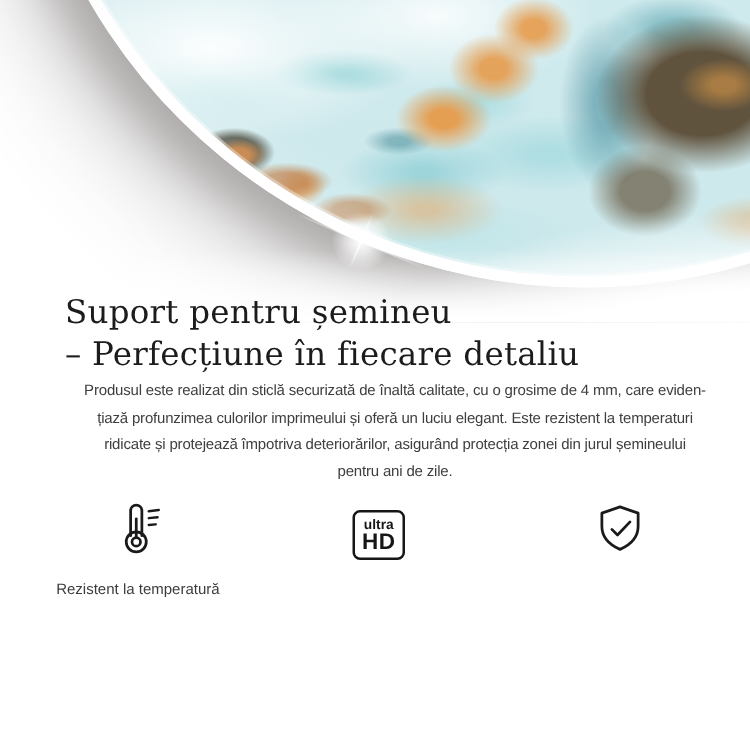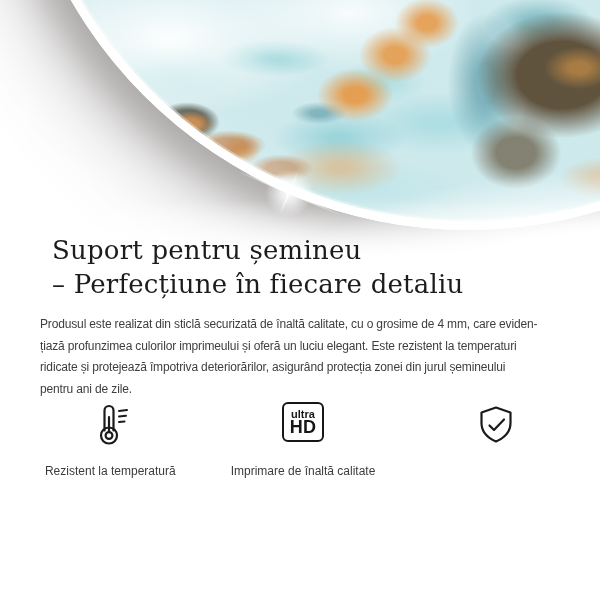--- a/index.html
+++ b/index.html
@@ -64,32 +64,33 @@
   .sp-a2{width:46px;left:-23px;top:-1px;transform:rotate(113deg);}
 
   
   .heading{
     position:absolute;left:40px;top:233px;
     font-family:"DejaVu Serif","Liberation Serif",serif;
     font-size:26px;line-height:34px;font-weight:400;color:#1c1c1c;
     letter-spacing:0.2px;white-space:nowrap;margin-left:12px;
   }
   .description{
-    position:absolute;left:40px;top:314px;width:552px;
+    position:absolute;left:40px;top:302px;width:552px;
     font-size:12px;line-height:21.5px;color:#3e3e3e;letter-spacing:-0.15px;
     white-space:pre-line;
+    text-align:center;
   }
 
   
   .features{
     position:absolute;left:14px;top:402px;width:578px;
     display:grid;grid-template-columns:repeat(3,1fr);row-gap:15px;
   }
   .feature{display:flex;flex-direction:column;align-items:center;}
-  .icon-box{height:46px;display:flex;align-items:flex-start;justify-content:center;}
+  .icon-box{height:46px;display:flex;align-items:flex-end;justify-content:center;}
   .feature-label{margin-top:16px;font-size:12px;line-height:15px;color:#3c3c3c;text-align:center;}
   .icon-svg{stroke:#1a1a1a;fill:none;stroke-width:2.2;stroke-linecap:round;stroke-linejoin:round;}
   .uhd-box{
     width:42px;height:40px;border:2.5px solid #161616;border-radius:6px;
     display:flex;flex-direction:column;align-items:center;justify-content:center;
     color:#161616;box-sizing:border-box;
   }
   .uhd-top{font-size:11px;font-weight:600;line-height:11px;}
   .uhd-bottom{font-size:18px;font-weight:800;line-height:15px;letter-spacing:0.3px;}
 </style>
@@ -135,21 +136,20 @@
     <div class="feature-label">Rezistent la temperatură</div>
   </div>
 
   <div class="feature">
     <div class="icon-box">
       <div class="uhd-box">
         <span class="uhd-top">ultra</span>
         <span class="uhd-bottom">HD</span>
       </div>
     </div>
-    <div class="feature-label">Imprimare de înaltă calitate</div>
   </div>
 
   <div class="feature">
     <div class="icon-box">
       <svg class="icon-svg" width="48" height="48" viewBox="0 0 48 48">
         <path d="M24 5.5 L38.5 10.5 V 21 c0 9.5 -6.5 15 -14.5 18.5 C16 36 9.5 30.5 9.5 21 V 10.5 Z"></path>
         <path d="M17.5 23.5 l4.5 4.5 L32 17.5"></path>
       </svg>
     </div>
   </div>

